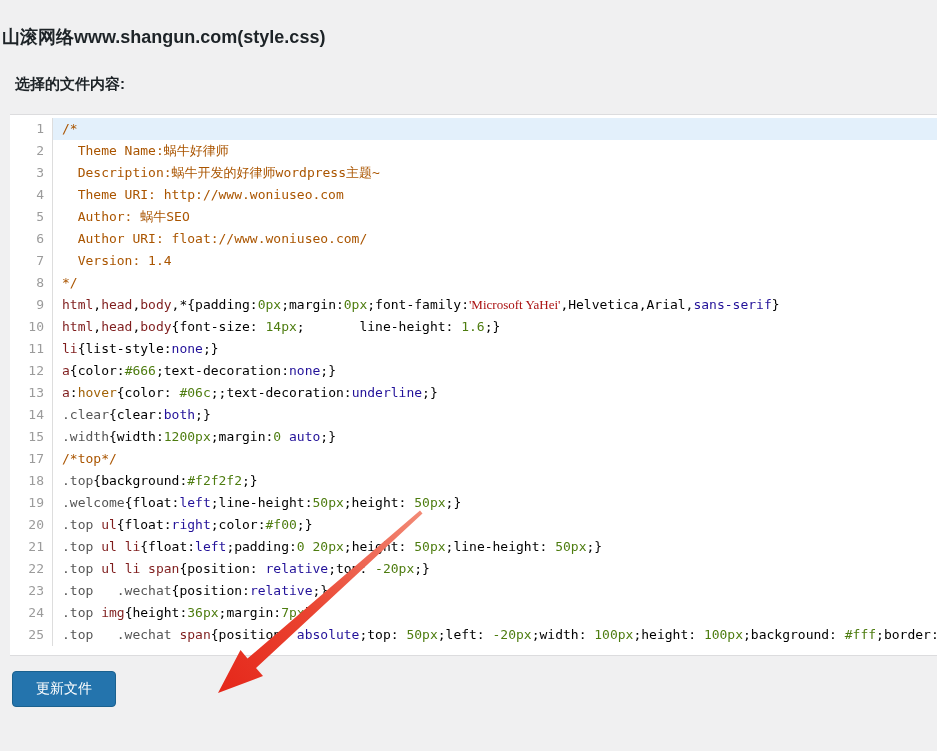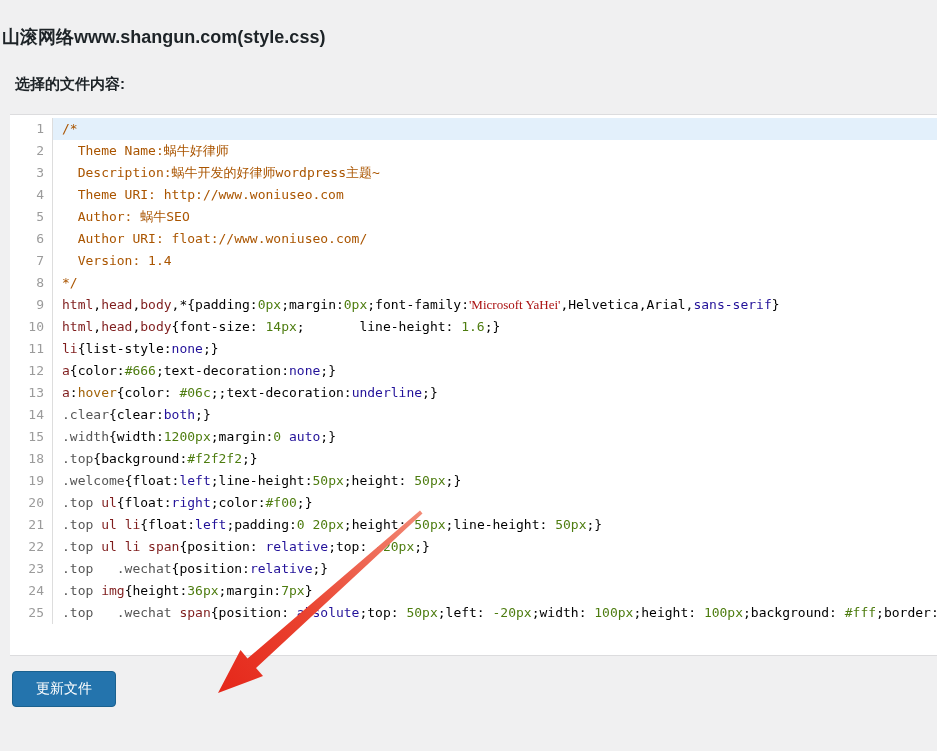--- a/index.html
+++ b/index.html
@@ -100,20 +100,21 @@
       <div class="code-line"><span class="gutter">6</span><span class="src"><span class="tok-comment">  Author URI: float://www.woniuseo.com/</span></span></div>
       <div class="code-line"><span class="gutter">7</span><span class="src"><span class="tok-comment">  Version: 1.4</span></span></div>
       <div class="code-line"><span class="gutter">8</span><span class="src"><span class="tok-comment">*/</span></span></div>
       <div class="code-line"><span class="gutter">9</span><span class="src"><span class="tok-tag">html</span><span class="tok-plain">,</span><span class="tok-tag">head</span><span class="tok-plain">,</span><span class="tok-tag">body</span><span class="tok-plain">,*{padding:</span><span class="tok-number">0px</span><span class="tok-plain">;margin:</span><span class="tok-number">0px</span><span class="tok-plain">;font-family:</span><span class="tok-string">'Microsoft YaHei'</span><span class="tok-plain">,Helvetica,Arial,</span><span class="tok-atom">sans-serif</span><span class="tok-plain">}</span></span></div>
       <div class="code-line"><span class="gutter">10</span><span class="src"><span class="tok-tag">html</span><span class="tok-plain">,</span><span class="tok-tag">head</span><span class="tok-plain">,</span><span class="tok-tag">body</span><span class="tok-plain">{font-size: </span><span class="tok-number">14px</span><span class="tok-plain">;       line-height: </span><span class="tok-number">1.6</span><span class="tok-plain">;}</span></span></div>
       <div class="code-line"><span class="gutter">11</span><span class="src"><span class="tok-tag">li</span><span class="tok-plain">{list-style:</span><span class="tok-atom">none</span><span class="tok-plain">;}</span></span></div>
       <div class="code-line"><span class="gutter">12</span><span class="src"><span class="tok-tag">a</span><span class="tok-plain">{color:</span><span class="tok-number">#666</span><span class="tok-plain">;text-decoration:</span><span class="tok-atom">none</span><span class="tok-plain">;}</span></span></div>
       <div class="code-line"><span class="gutter">13</span><span class="src"><span class="tok-tag">a</span><span class="tok-plain">:</span><span class="tok-pseudo">hover</span><span class="tok-plain">{color: </span><span class="tok-number">#06c</span><span class="tok-plain">;;text-decoration:</span><span class="tok-atom">underline</span><span class="tok-plain">;}</span></span></div>
       <div class="code-line"><span class="gutter">14</span><span class="src"><span class="tok-qualifier">.clear</span><span class="tok-plain">{clear:</span><span class="tok-atom">both</span><span class="tok-plain">;}</span></span></div>
       <div class="code-line"><span class="gutter">15</span><span class="src"><span class="tok-qualifier">.width</span><span class="tok-plain">{width:</span><span class="tok-number">1200px</span><span class="tok-plain">;margin:</span><span class="tok-number">0</span><span class="tok-plain"> </span><span class="tok-atom">auto</span><span class="tok-plain">;}</span></span></div>
+      <div class="code-line"><span class="gutter">17</span><span class="src"><span class="tok-comment">/*top*/</span></span></div>
       <div class="code-line"><span class="gutter">18</span><span class="src"><span class="tok-qualifier">.top</span><span class="tok-plain">{background:</span><span class="tok-number">#f2f2f2</span><span class="tok-plain">;}</span></span></div>
       <div class="code-line"><span class="gutter">19</span><span class="src"><span class="tok-qualifier">.welcome</span><span class="tok-plain">{float:</span><span class="tok-atom">left</span><span class="tok-plain">;line-height:</span><span class="tok-number">50px</span><span class="tok-plain">;height: </span><span class="tok-number">50px</span><span class="tok-plain">;}</span></span></div>
       <div class="code-line"><span class="gutter">20</span><span class="src"><span class="tok-qualifier">.top</span><span class="tok-plain"> </span><span class="tok-tag">ul</span><span class="tok-plain">{float:</span><span class="tok-atom">right</span><span class="tok-plain">;color:</span><span class="tok-number">#f00</span><span class="tok-plain">;}</span></span></div>
       <div class="code-line"><span class="gutter">21</span><span class="src"><span class="tok-qualifier">.top</span><span class="tok-plain"> </span><span class="tok-tag">ul</span><span class="tok-plain"> </span><span class="tok-tag">li</span><span class="tok-plain">{float:</span><span class="tok-atom">left</span><span class="tok-plain">;padding:</span><span class="tok-number">0</span><span class="tok-plain"> </span><span class="tok-number">20px</span><span class="tok-plain">;height: </span><span class="tok-number">50px</span><span class="tok-plain">;line-height: </span><span class="tok-number">50px</span><span class="tok-plain">;}</span></span></div>
       <div class="code-line"><span class="gutter">22</span><span class="src"><span class="tok-qualifier">.top</span><span class="tok-plain"> </span><span class="tok-tag">ul</span><span class="tok-plain"> </span><span class="tok-tag">li</span><span class="tok-plain"> </span><span class="tok-tag">span</span><span class="tok-plain">{position: </span><span class="tok-atom">relative</span><span class="tok-plain">;top: </span><span class="tok-number">-20px</span><span class="tok-plain">;}</span></span></div>
       <div class="code-line"><span class="gutter">23</span><span class="src"><span class="tok-qualifier">.top</span><span class="tok-plain">   </span><span class="tok-qualifier">.wechat</span><span class="tok-plain">{position:</span><span class="tok-atom">relative</span><span class="tok-plain">;}</span></span></div>
       <div class="code-line"><span class="gutter">24</span><span class="src"><span class="tok-qualifier">.top</span><span class="tok-plain"> </span><span class="tok-tag">img</span><span class="tok-plain">{height:</span><span class="tok-number">36px</span><span class="tok-plain">;margin:</span><span class="tok-number">7px</span><span class="tok-plain">}</span></span></div>
       <div class="code-line"><span class="gutter">25</span><span class="src"><span class="tok-qualifier">.top</span><span class="tok-plain">   </span><span class="tok-qualifier">.wechat</span><span class="tok-plain"> </span><span class="tok-tag">span</span><span class="tok-plain">{position: </span><span class="tok-atom">absolute</span><span class="tok-plain">;top: </span><span class="tok-number">50px</span><span class="tok-plain">;left: </span><span class="tok-number">-20px</span><span class="tok-plain">;width: </span><span class="tok-number">100px</span><span class="tok-plain">;height: </span><span class="tok-number">100px</span><span class="tok-plain">;background: </span><span class="tok-number">#fff</span><span class="tok-plain">;border: </span></span></div>
     </div>
 </div>

